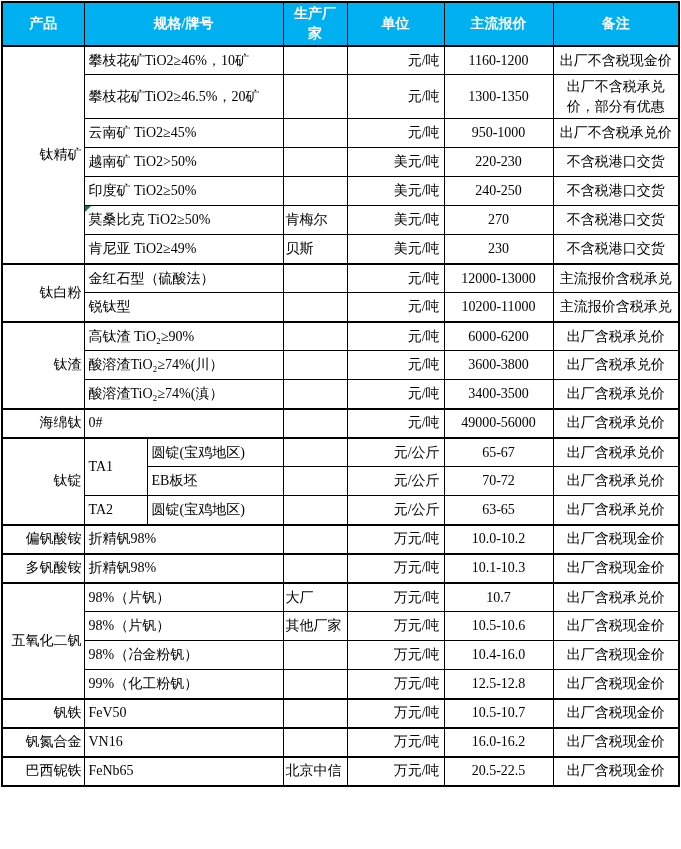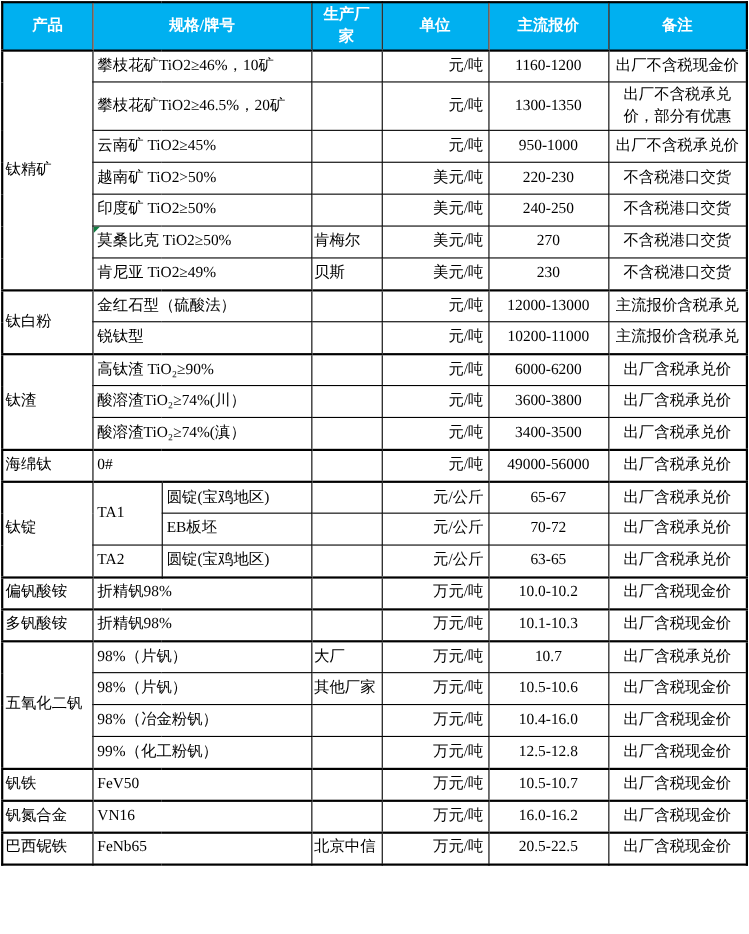--- a/index.html
+++ b/index.html
@@ -22,21 +22,21 @@
     vertical-align:middle;
   }
   thead th{
     background:#00B0F0;color:#FFFFFF;
     font-weight:bold;text-align:center;
     height:27px;
   }
   tbody tr{height:29px}
   tr.tall{height:44px}
   tr.gs>td{border-top:2px solid #000}
-  td.p{text-align:left;padding:1px 2px}
+  td.p{text-align:right;padding:1px 2px}
   td.s{text-align:left}
   td.g{text-align:left}
   td.m{padding:1px 2px}
   td.u{text-align:right}
   td.pr{text-align:center;padding:1px 2px}
   td.n{text-align:center;padding:1px 3px}
   td.rel{position:relative}
   .tri{
     position:absolute;left:0;top:0;width:0;height:0;
     border-top:6px solid #107C41;border-right:6px solid transparent;

